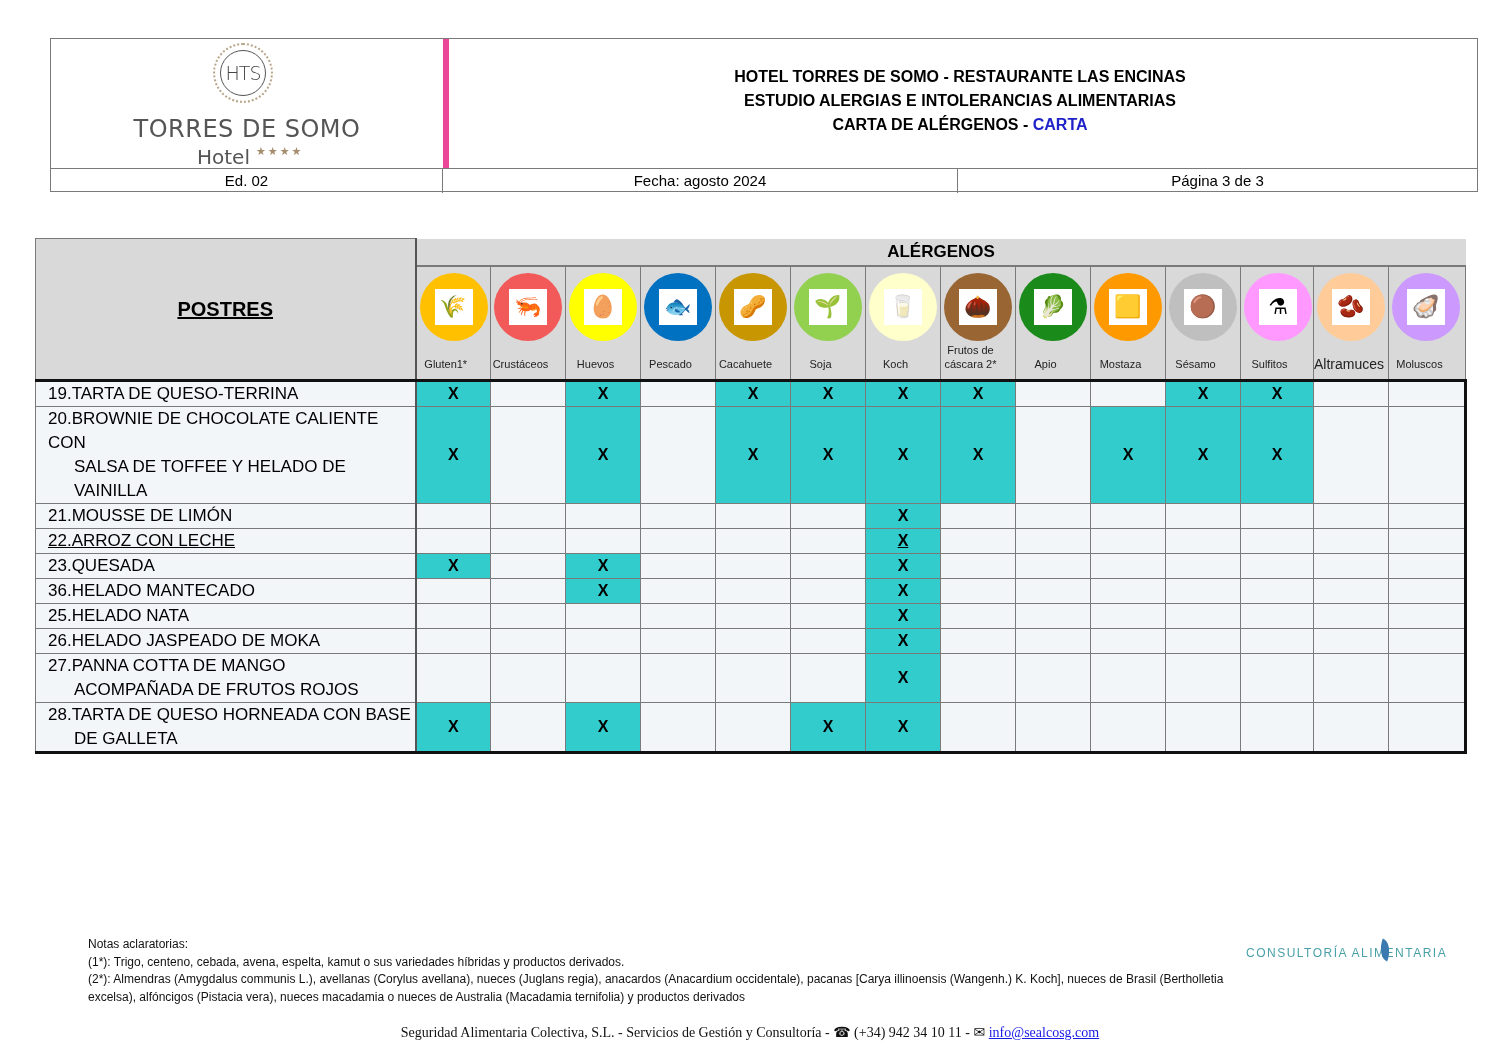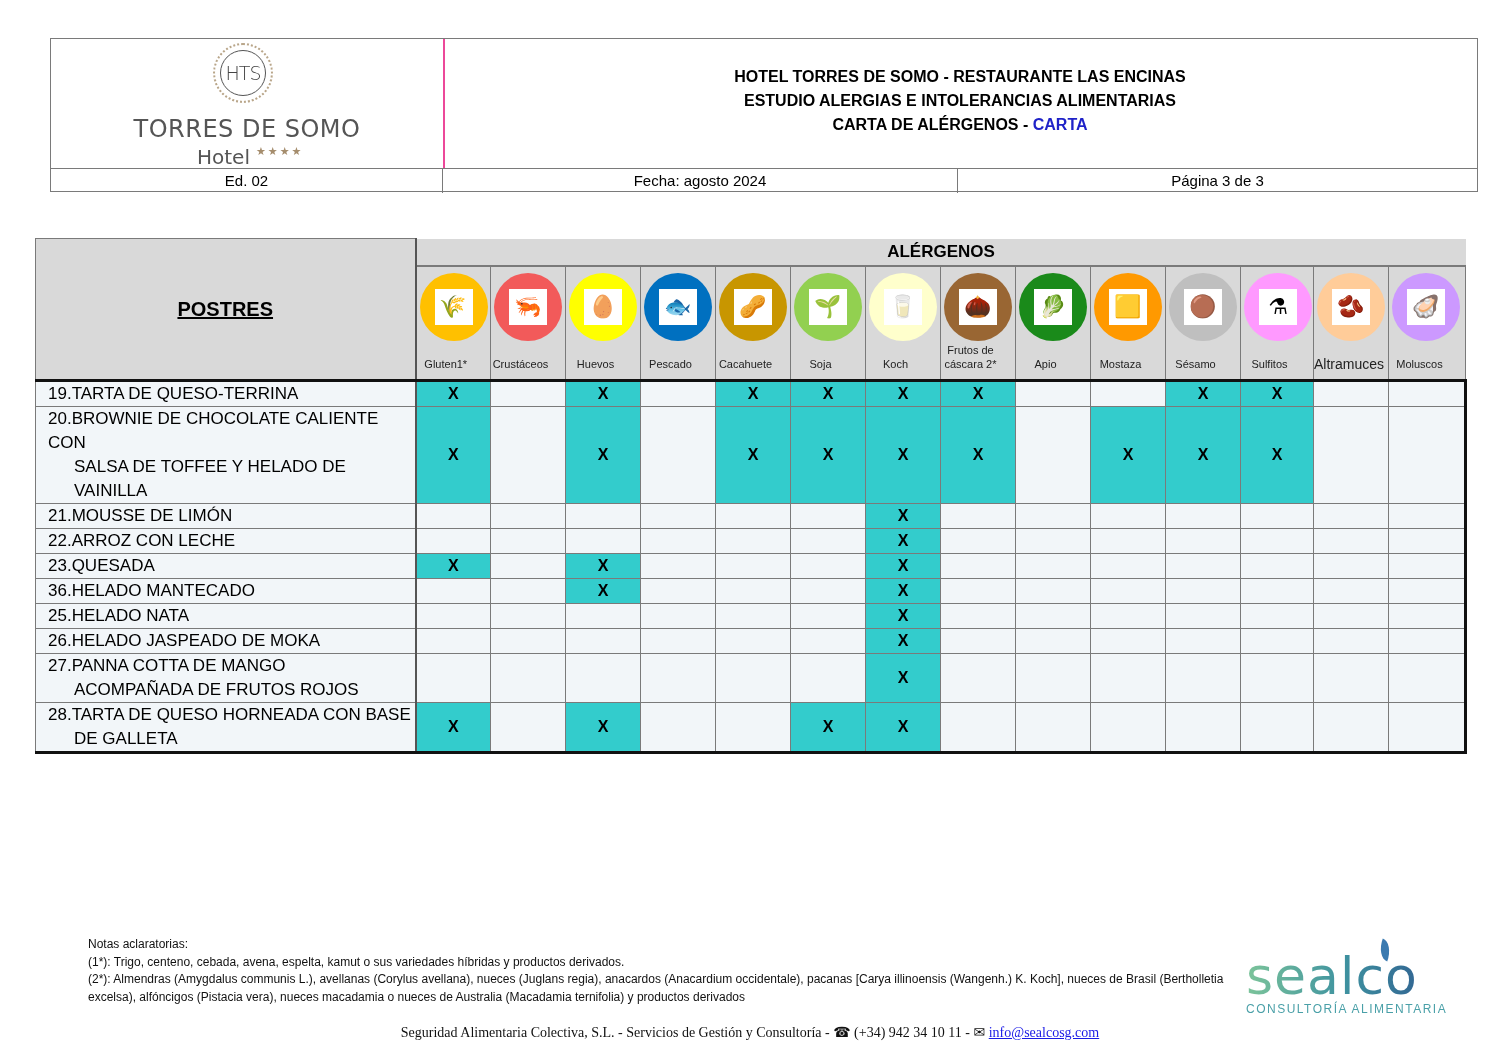--- a/index.html
+++ b/index.html
@@ -1,20 +1,20 @@
 <!DOCTYPE html>
 <html><head>
 <meta charset="utf-8">
 <style>
   html, body { margin:0; padding:0; background:#ffffff; }
   body { width:1500px; height:1061px; position:relative; overflow:hidden; font-family:"Liberation Sans", sans-serif; color:#000; }
 
   
   .hdr { position:absolute; left:50px; top:38px; width:1428px; height:154px; border:1px solid #7a7a7a; box-sizing:border-box; }
-  .hdr .logo-cell { position:absolute; left:0; top:0; width:392px; height:129px; border-right:2px solid #ec4899; }
+  .hdr .logo-cell { position:absolute; left:0; top:0; width:392px; height:129px; border-right:6px solid #ec4899; }
   .hdr .title-cell { position:absolute; left:392px; top:0; right:0; height:129px; }
   .hdr .meta-row { position:absolute; left:0; top:129px; right:0; height:24px; border-top:1px solid #7a7a7a; display:flex; }
   .hdr .meta-row > div { height:24px; line-height:24px; text-align:center; font-size:15px; border-right:1px solid #7a7a7a; box-sizing:border-box; }
   .hdr .meta-row > div:last-child { border-right:none; }
   .meta-ed { width:392px; }
   .meta-date { width:515px; }
   .meta-page { flex:1; }
 
   .logo-wrap { position:absolute; left:0; top:0; width:392px; height:129px; }
   .logo-ring { position:absolute; left:162px; top:4px; width:60px; height:60px; border-radius:50%; border:2px dotted #b9a68a; box-sizing:border-box; }
@@ -239,21 +239,21 @@
         <td class="mark"></td>
         <td class="mark on" style="background: rgb(51, 204, 204);">X</td>
         <td class="mark"></td>
         <td class="mark"></td>
         <td class="mark"></td>
         <td class="mark"></td>
         <td class="mark"></td>
         <td class="mark"></td>
         <td class="mark"></td>
       </tr>
-      <tr class="row" style="height: 25px;">
+      <tr class="row" style="height: 25px; text-decoration: underline;">
         <td class="dish"><span>22.ARROZ CON LECHE</span></td>
         <td class="mark"></td>
         <td class="mark"></td>
         <td class="mark"></td>
         <td class="mark"></td>
         <td class="mark"></td>
         <td class="mark"></td>
         <td class="mark on" style="background: rgb(51, 204, 204);">X</td>
         <td class="mark"></td>
         <td class="mark"></td>
@@ -368,19 +368,19 @@
     </tbody>
 </table>
 
 <div class="notes">
   <div>Notas aclaratorias:</div>
   <div>(1*): Trigo, centeno, cebada, avena, espelta, kamut o sus variedades híbridas y productos derivados.</div>
   <div>(2*): Almendras (Amygdalus communis L.), avellanas (Corylus avellana), nueces (Juglans regia), anacardos (Anacardium occidentale), pacanas [Carya illinoensis (Wangenh.) K. Koch], nueces de Brasil (Bertholletia excelsa), alfóncigos (Pistacia vera), nueces macadamia o nueces de Australia (Macadamia ternifolia) y productos derivados</div>
 </div>
 
 <div class="sealco">
-  <div class="sealco-word"><span>sealco</span><span class="sealco-leaf"></span></div>
+  <div class="sealco-word"><span class="sealco-leaf"></span></div>
   <div class="sealco-sub">CONSULTORÍA ALIMENTARIA</div>
 </div>
 
 <div class="company">
   <span>Seguridad Alimentaria Colectiva, S.L. - Servicios de Gestión y Consultoría - </span><span>☎</span><span> (+34) 942 34 10 11 - </span><span>✉</span> <a>info@sealcosg.com</a>
 </div>
 
 </body></html>

